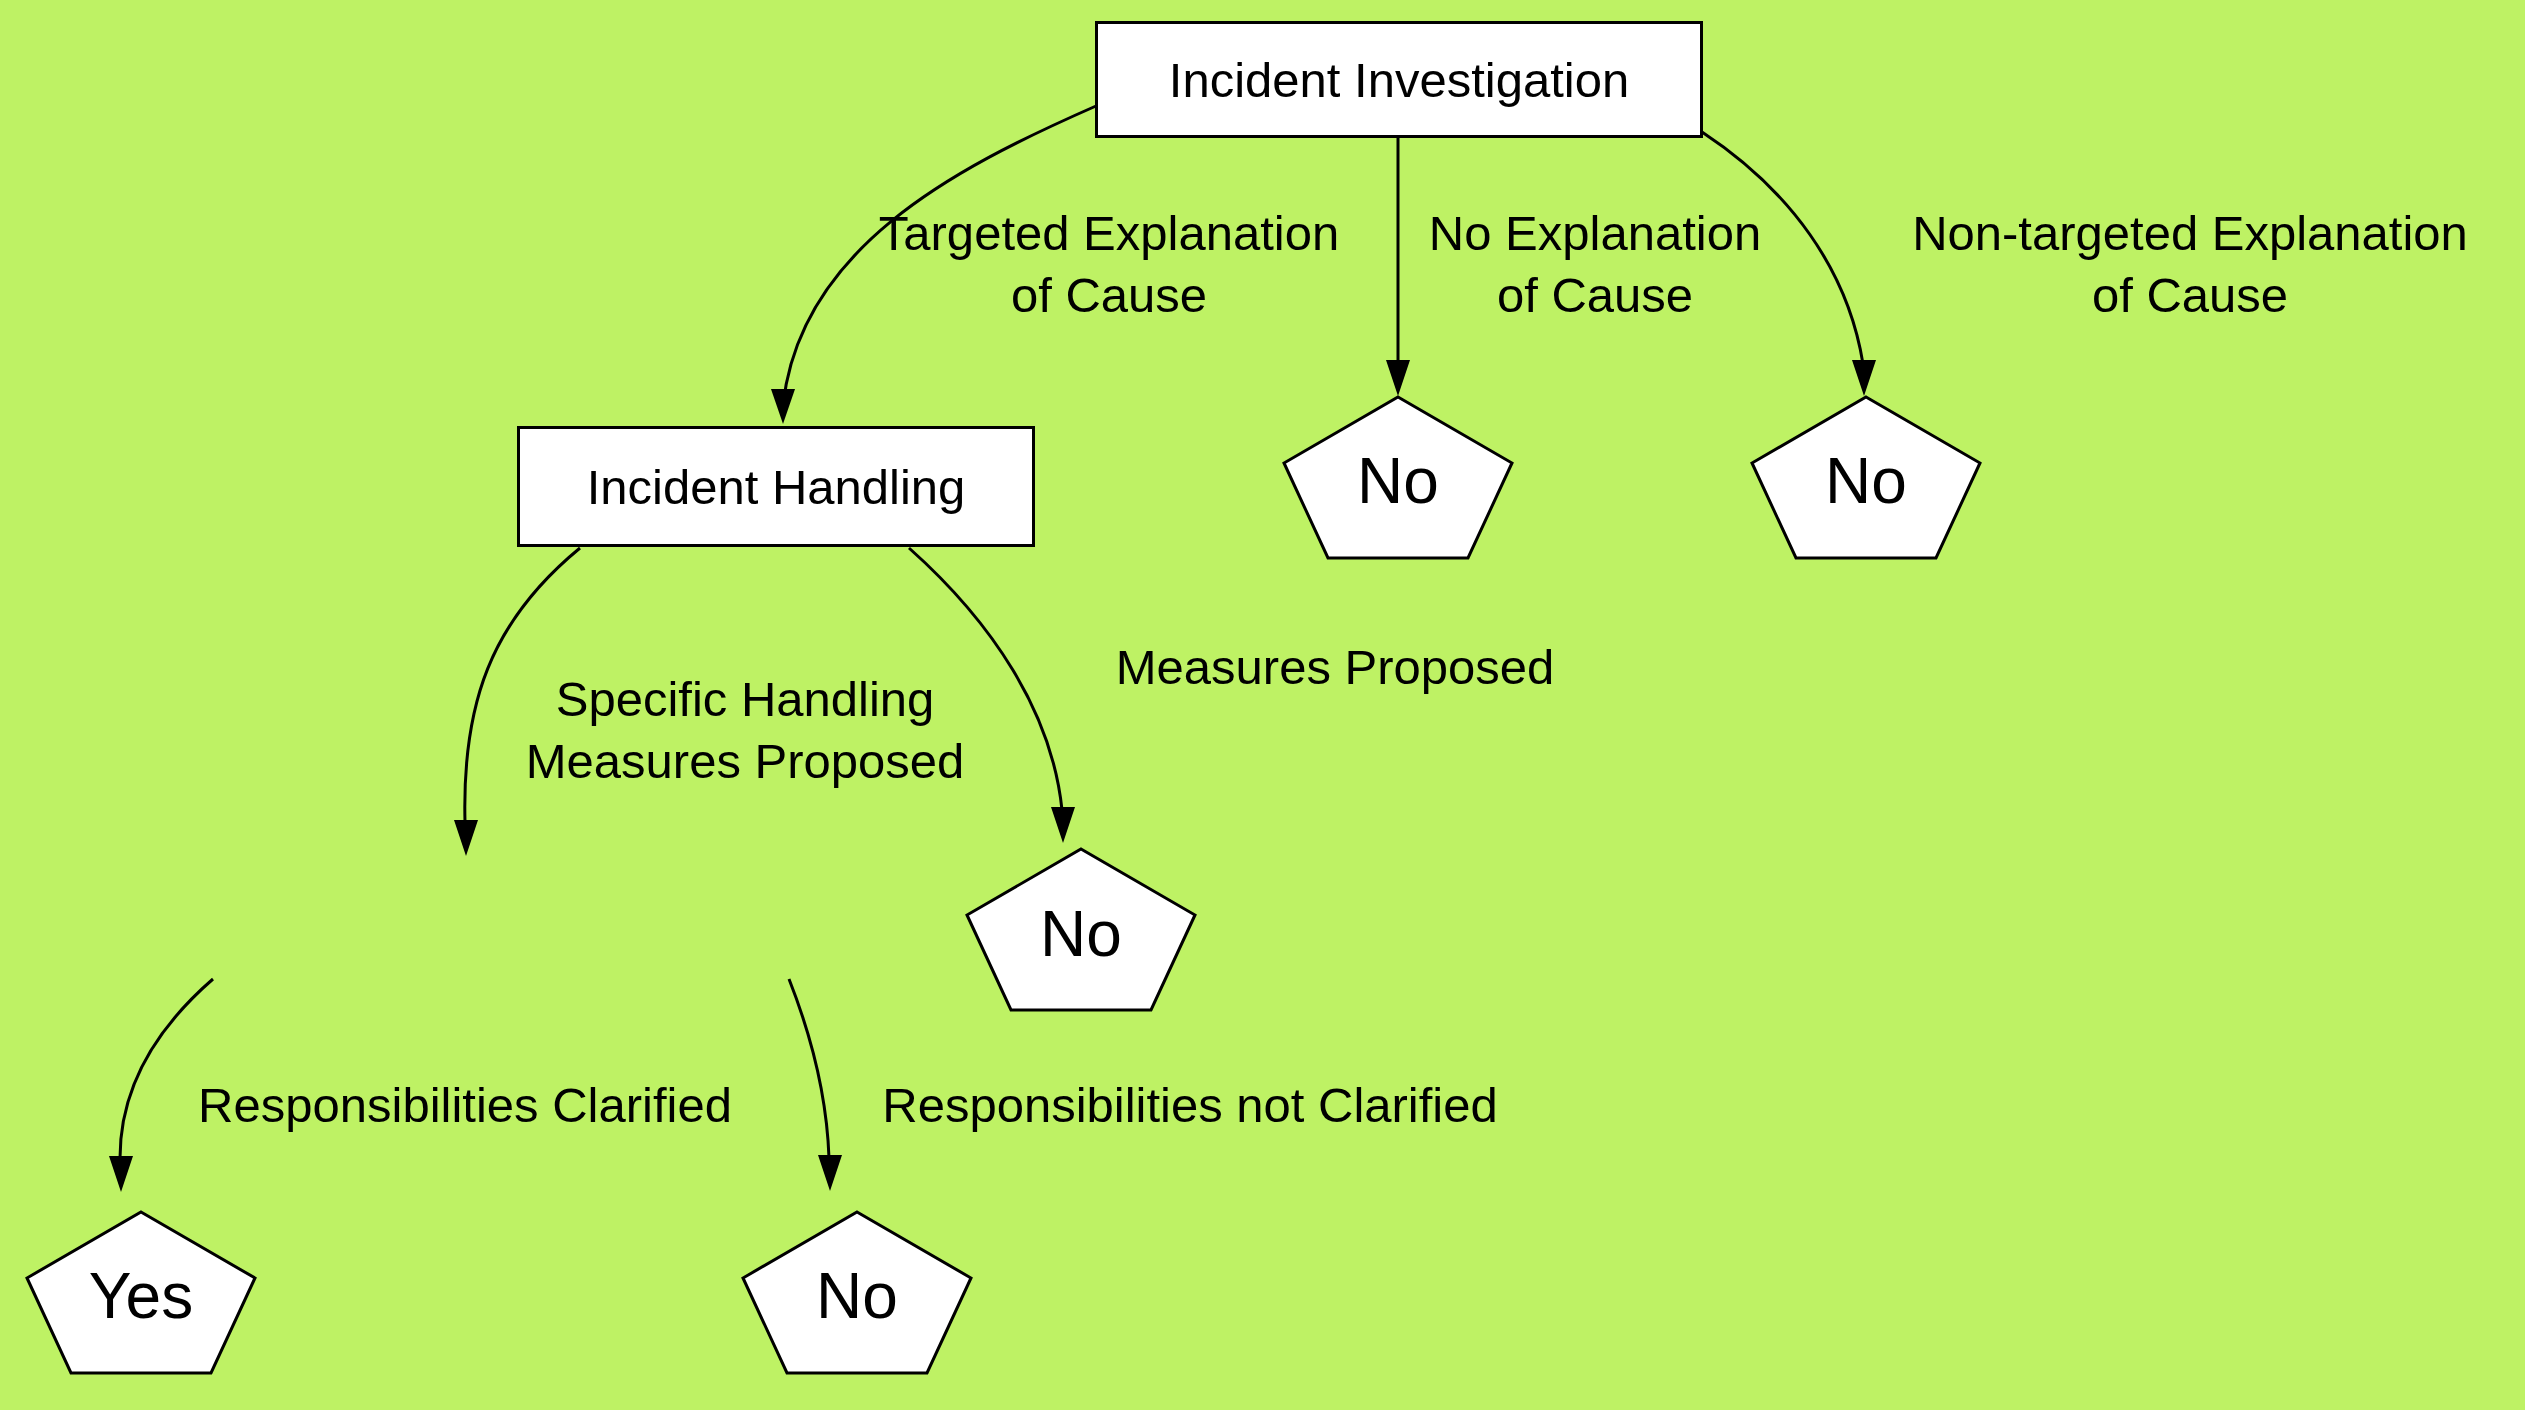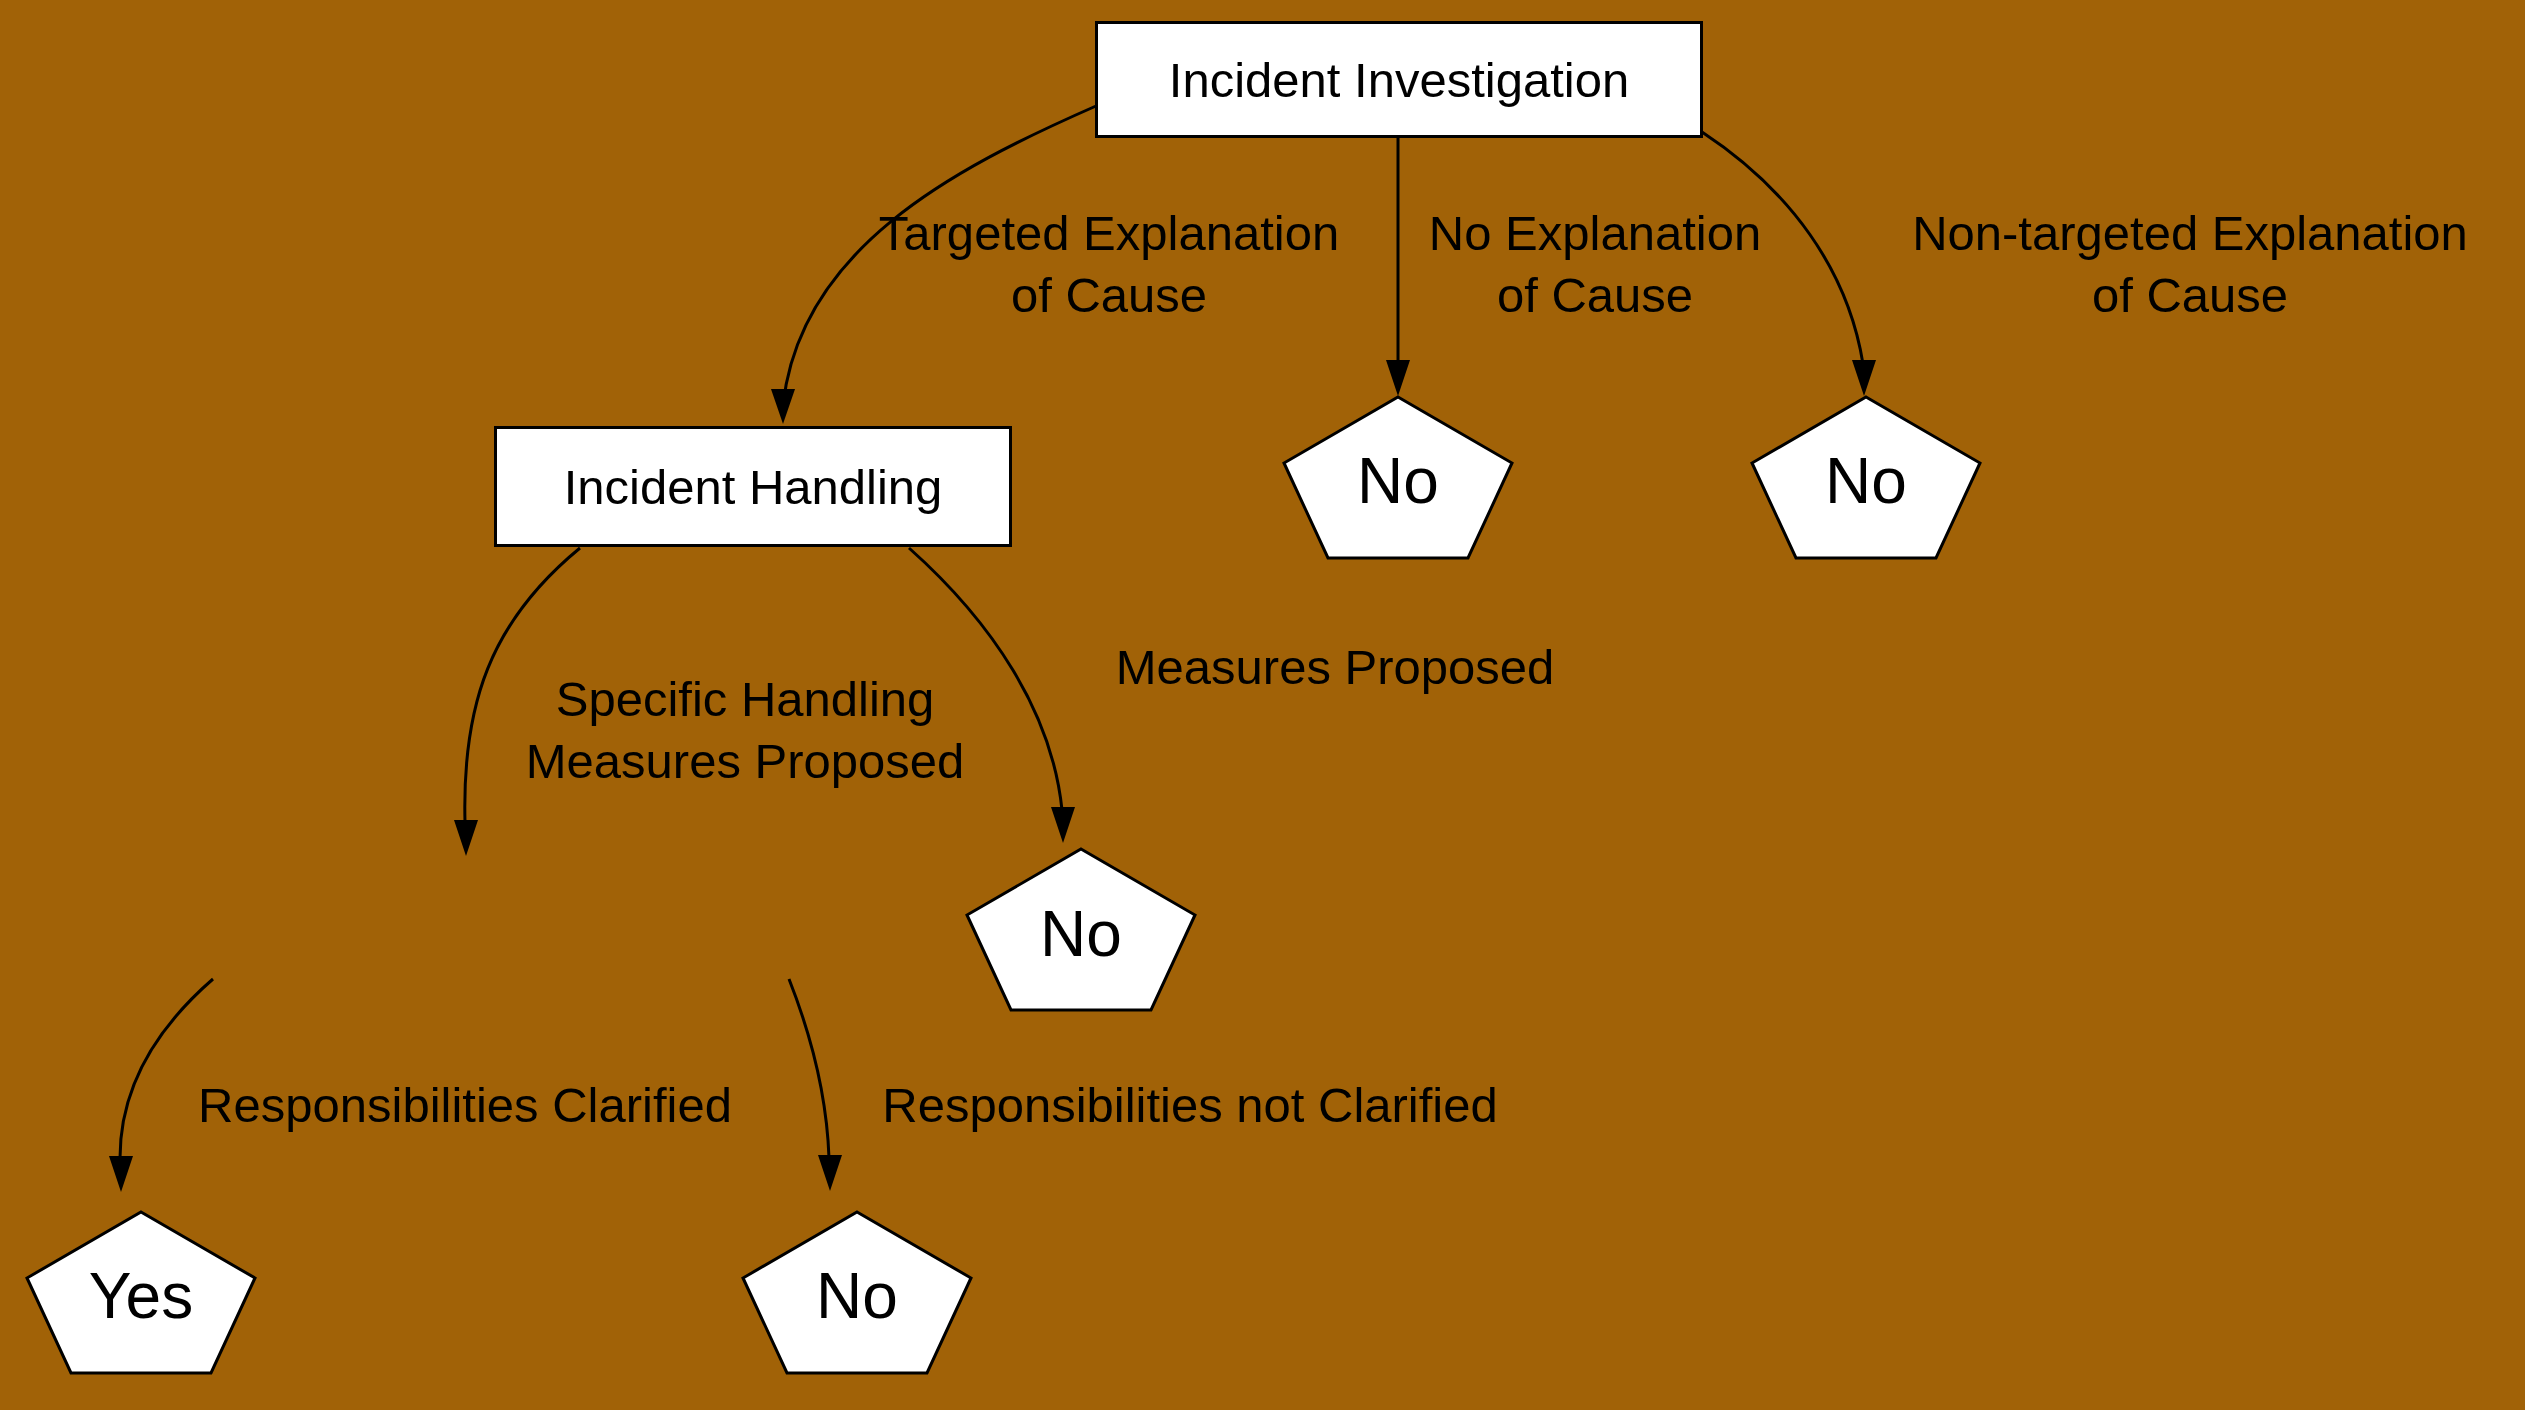--- a/index.html
+++ b/index.html
@@ -4,21 +4,21 @@
 <style>
   html, body {
     margin: 0;
     padding: 0;
     background: #ffffff;
   }
   .stage {
     position: relative;
     width: 2525px;
     height: 1410px;
-    background: #a16207;
+    background: #bef264;
     font-family: "Liberation Sans", "DejaVu Sans", sans-serif;
     color: #000000;
     overflow: hidden;
   }
   .edge-svg {
     position: absolute;
     left: 0;
     top: 0;
     width: 2525px;
     height: 1410px;
@@ -95,21 +95,21 @@
     <polygon class="pentagon" points="1866,397 1980,463 1936,558 1796,558 1752,463"></polygon>
     <polygon class="pentagon" points="1081,849 1195,915 1151,1010 1011,1010 967,915"></polygon>
     <polygon class="pentagon" points="141,1212 255,1278 211,1373 71,1373 27,1278"></polygon>
     <polygon class="pentagon" points="857,1212 971,1278 927,1373 787,1373 743,1278"></polygon>
   </svg>
 
   <div class="node-rect" style="left:1095px; top:21px; width:608px; height:117px;">
     <span>Incident Investigation</span>
   </div>
 
-  <div class="node-rect" style="left:494px; top:426px; width:518px; height:121px;">
+  <div class="node-rect" style="left:517px; top:426px; width:518px; height:121px;">
     <span>Incident Handling</span>
   </div>
 
 
   <div class="edge-label" style="left:1109px; top:202px;">
     <div>Targeted Explanation</div>
     <div>of Cause</div>
   </div>
 
   <div class="edge-label" style="left:1595px; top:202px;">

